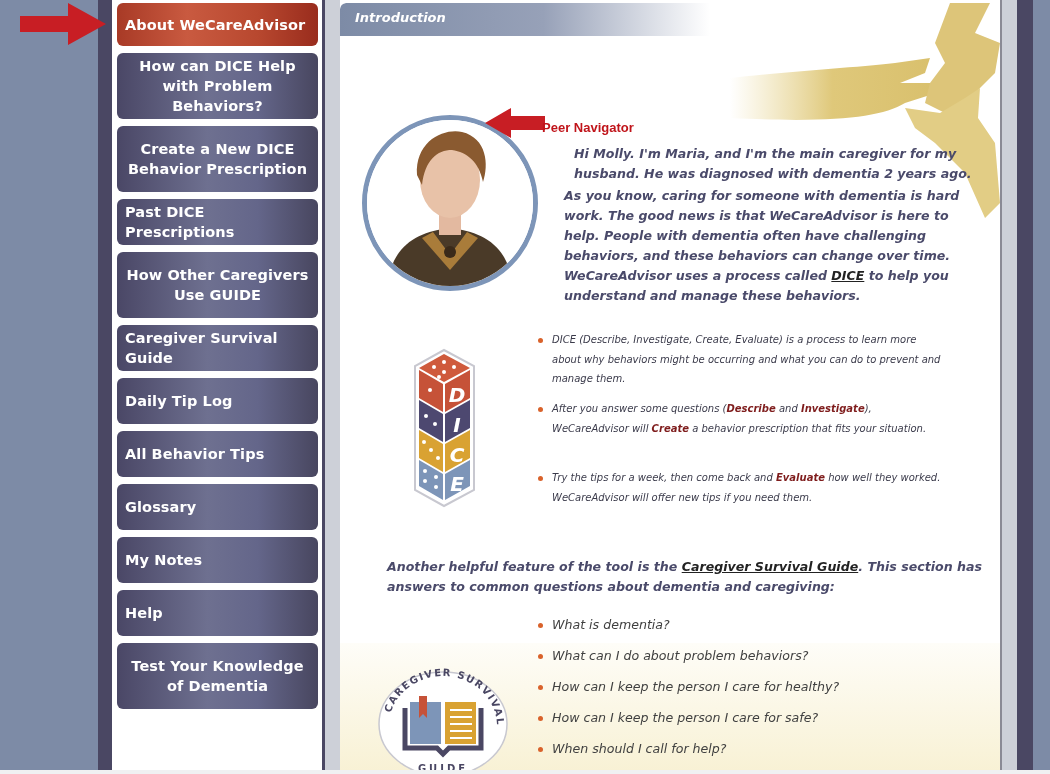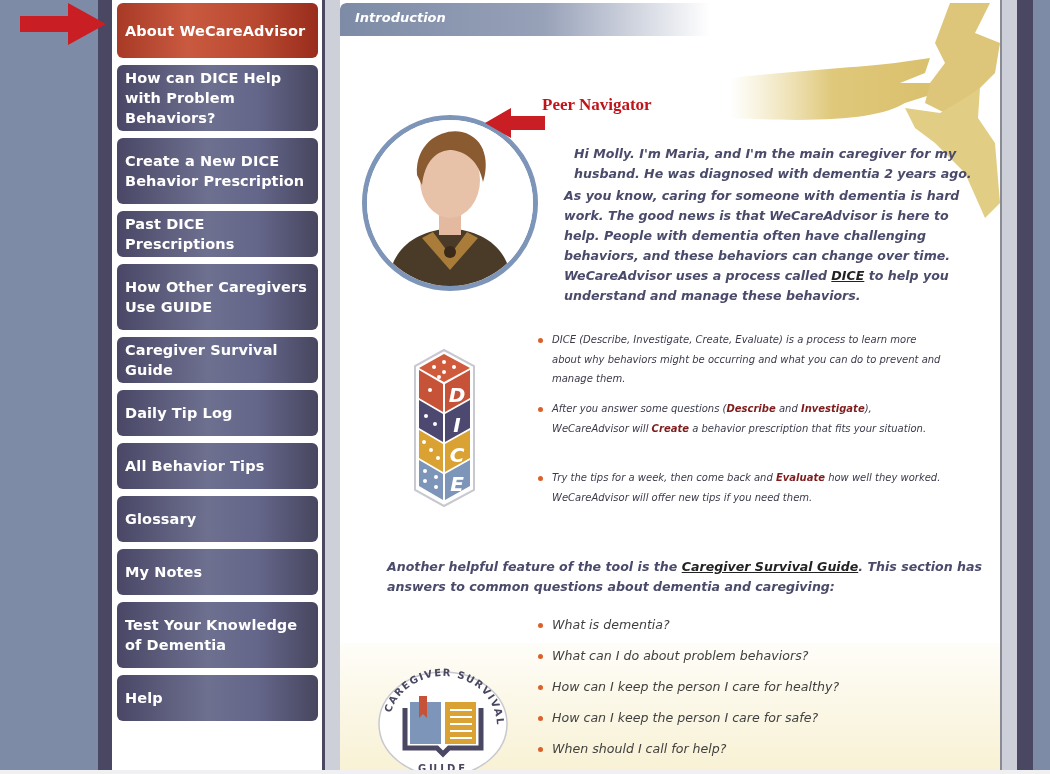--- a/index.html
+++ b/index.html
@@ -13,31 +13,31 @@
   .right-dark{position:absolute;left:1017px;top:0;width:16px;height:770px;background:#4a4763;}
   .right-blue{position:absolute;left:1033px;top:0;width:17px;height:770px;background:#7d8ba6;}
   .bottom-strip{position:absolute;left:0;top:770px;width:1050px;height:4px;background:#f0f0f2;}
 
   .arrow-left{position:absolute;left:20px;top:3px;width:92px;height:42px;}
   .nav{position:absolute;left:117px;top:3px;width:201px;}
   .nav-item{box-sizing:border-box;width:201px;border-radius:6px;margin-bottom:7px;padding:0 8px;display:flex;align-items:center;
     color:#fff;font-weight:bold;font-size:14.5px;line-height:20px;font-family:"DejaVu Sans",sans-serif;letter-spacing:0.1px;
     background:linear-gradient(90deg,#4a4766 0%,#6e7090 45%,#64668a 70%,#48465f 100%);}
   .nav-item.active{background:linear-gradient(90deg,#a83a26 0%,#c95a40 35%,#b8482f 70%,#992c1d 100%);}
-  .h1{height:55px;} .h2{height:66px;} .h1b{height:46px;}
+  .h1{height:43px;} .h2{height:66px;text-align:center;} .h1b{height:46px;}
 
   .content{position:absolute;left:340px;top:3px;width:660px;height:767px;background:#fff;border-top-left-radius:6px;overflow:hidden;}
   .content-bottom{position:absolute;left:0;top:640px;width:660px;height:130px;background:linear-gradient(180deg,#fefdf8 0%,#f8f1d4 100%);}
   .header-bar{position:absolute;left:0;top:0;width:370px;height:33px;background:linear-gradient(90deg,#7d8ba6 0%,#97a1b8 55%,#ffffff 100%);border-top-left-radius:6px;}
   .header-title{position:absolute;left:15px;top:7px;color:#fff;font-style:italic;font-weight:bold;font-size:13px;}
   .hands{position:absolute;left:390px;top:0;width:270px;height:230px;}
 
   .welcome{position:absolute;left:20px;top:60px;color:#c0392b;font-style:italic;font-size:22px;font-family:"DejaVu Sans",sans-serif;}
   .peer-arrow{position:absolute;left:145px;top:105px;width:60px;height:30px;}
-  .peer-label{position:absolute;left:202px;top:92px;color:#c0141a;font-weight:bold;font-size:17px;font-family:Liberation Serif, serif;}
+  .peer-label{position:absolute;left:202px;top:117px;color:#c0141a;font-weight:bold;font-size:13px;font-family:Liberation Sans, sans-serif;}
   .portrait{position:absolute;left:22px;top:112px;width:176px;height:176px;border-radius:50%;border:5px solid #7d95b8;box-sizing:border-box;background:#fff;overflow:hidden;}
 
   .p{position:absolute;color:#4a4a6a;font-style:italic;font-weight:bold;font-size:12.6px;line-height:20px;font-family:"DejaVu Sans",sans-serif;}
   .p1{left:224px;top:131px;width:400px;}
   .p2{left:224px;top:183px;width:420px;}
   u.link{color:#222;text-decoration:underline;}
 
   .dice{position:absolute;left:72px;top:345px;width:65px;height:160px;}
   .bul{position:absolute;color:#3a3a4a;font-style:italic;font-size:10px;line-height:19.5px;font-family:"DejaVu Sans",sans-serif;}
   .bul::before{content:"";position:absolute;left:-14px;top:8px;width:5px;height:5px;border-radius:50%;background:#d9622b;}
@@ -92,25 +92,25 @@
     </div>
   <div class="nav-item h1b">
       <span>All Behavior Tips</span>
     </div>
   <div class="nav-item h1b">
       <span>Glossary</span>
     </div>
   <div class="nav-item h1b">
       <span>My Notes</span>
     </div>
+  <div class="nav-item h1b">
+      <span>Help</span>
+    </div>
   <div class="nav-item h2">
       <span>Test Your Knowledge of Dementia</span>
-    </div>
-  <div class="nav-item h1b">
-      <span>Help</span>
     </div>
 </nav>
 
 <main class="content">
   <div class="content-bottom"></div>
 
   <svg class="hands" viewBox="0 0 270 230">
     <defs>
       <linearGradient id="hg" x1="0" y1="0" x2="1" y2="0">
         <stop offset="0" stop-color="#e8d590" stop-opacity="0"></stop>

